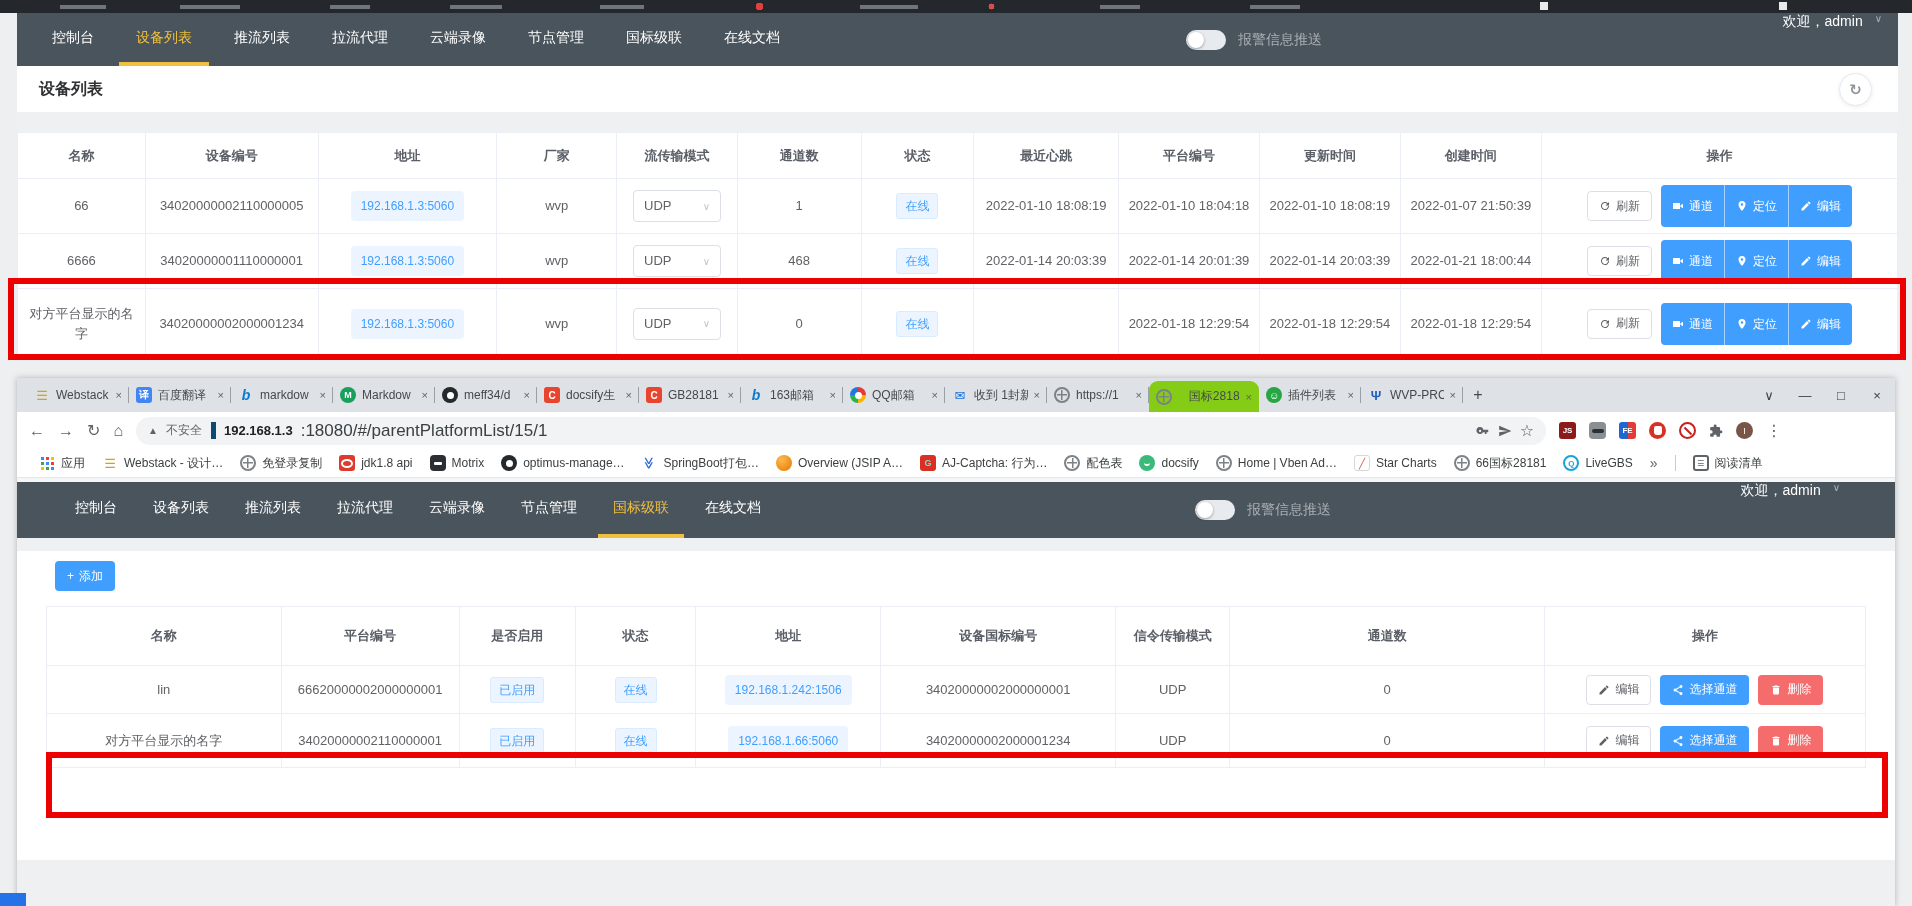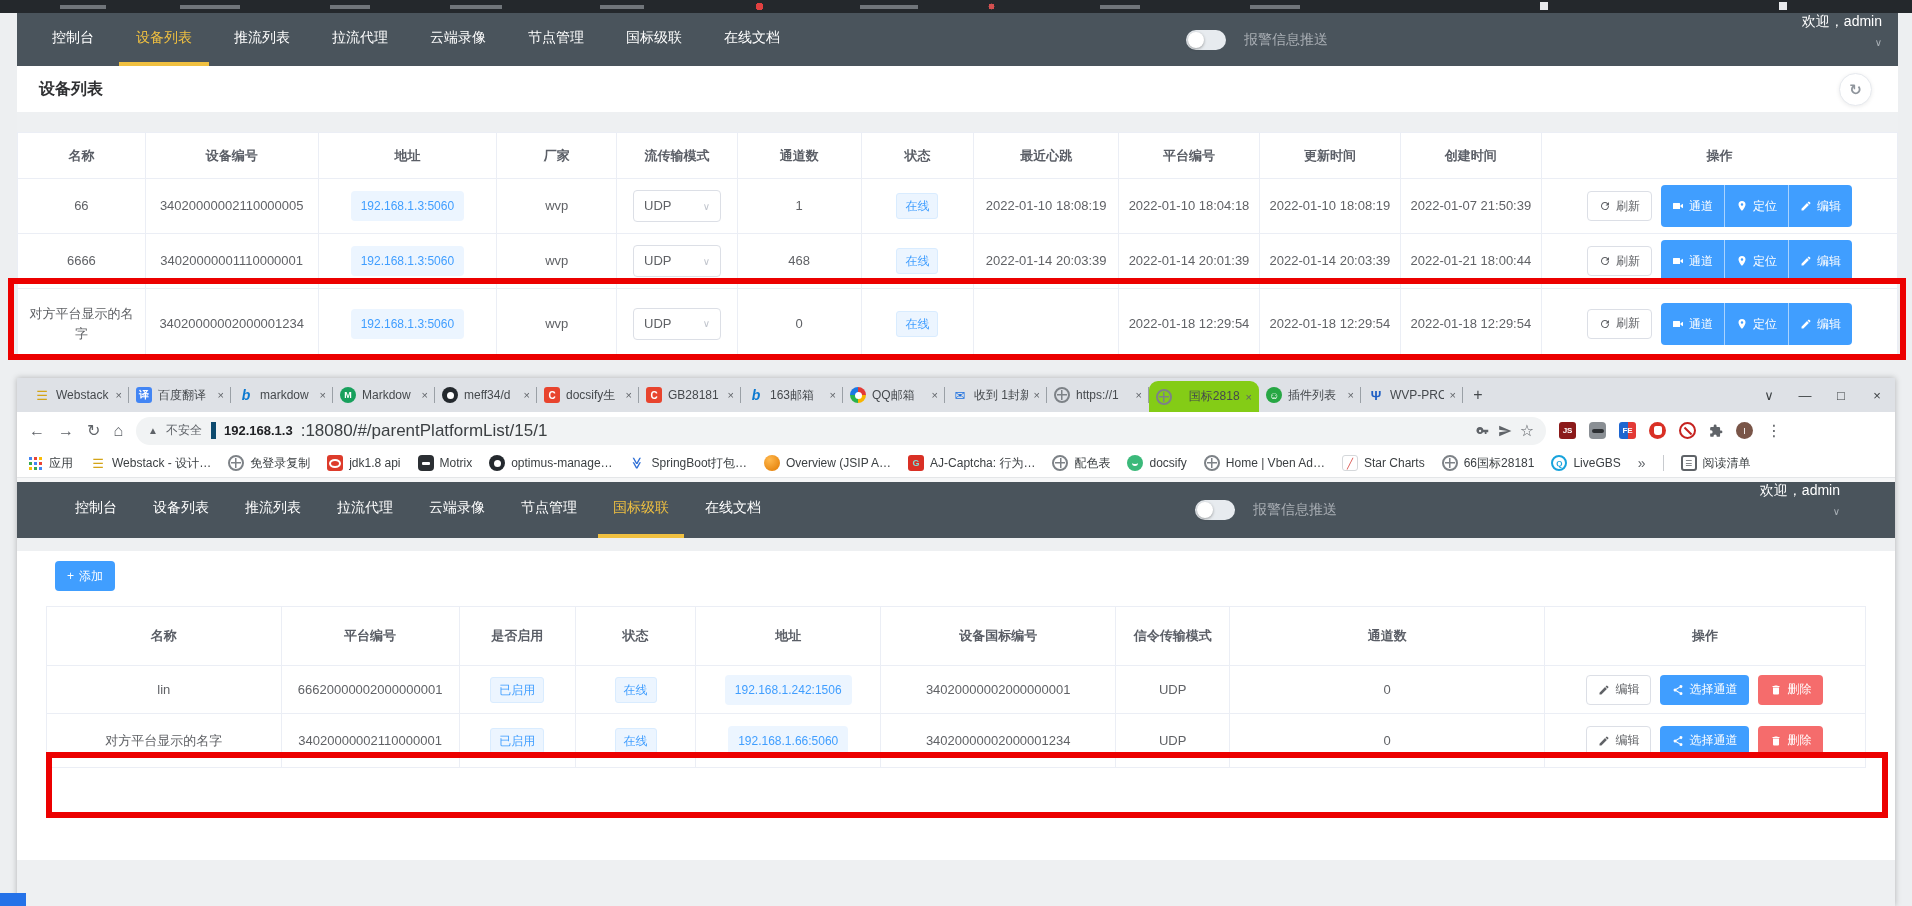--- a/index.html
+++ b/index.html
@@ -28,22 +28,22 @@
   background-repeat:no-repeat;
   background-size:9px 9px,7px 7px,8px 8px,8px 8px,46px 4px,60px 4px,40px 4px,52px 4px,44px 4px,58px 4px,40px 4px,50px 4px;
   background-position:755px 2px,988px 3px,1540px 2px,1779px 2px,60px 5px,180px 5px,330px 5px,450px 5px,600px 5px,860px 5px,1100px 5px,1250px 5px;
 }
 
 .darknav{ background:#4a545c; display:flex; align-items:stretch; position:relative; }
 .nav-item{ display:flex; align-items:center; padding:0 17px; margin:0 4px; color:#fff; font-size:14px; cursor:pointer; border-bottom:4px solid transparent; }
 .nav-item.active{ color:#f0c040; border-bottom-color:#f0c040; }
 .switch{ width:40px; height:20px; border-radius:10px; background:#e7ebef; position:relative; cursor:pointer; flex:0 0 40px;}
 .switch::after{ content:""; position:absolute; left:2px; top:2px; width:16px; height:16px; border-radius:50%; background:#fff; box-shadow:0 1px 3px rgba(0,0,0,.35); }
-.alarm-label{ color:#a9aeb4; font-size:14px; margin-left:18px; }
-.welcome{ color:#fff; font-size:14px; display:flex; align-items:flex-end; gap:6px;flex-direction:column; }
+.alarm-label{ color:#a9aeb4; font-size:14px; margin-left:12px; }
+.welcome{ color:#fff; font-size:14px; display:flex; align-items:flex-start; gap:12px; }
 .welcome .caret{ color:#aab1b7; font-size:10px; }
 .titlebar{ background:#fff; display:flex; align-items:center; padding:0 22px; font-size:16px; font-weight:bold; color:#303133; position:relative; }
 .circle-btn{ position:absolute; right:26px; top:7px; width:33px; height:33px; border-radius:50%; background:#fff; border:1px solid #e6e9ee; box-shadow:0 1px 4px rgba(0,0,0,.08); display:flex; align-items:center; justify-content:center; color:#8f959c; font-size:15px; cursor:pointer; }
 .tag{ background:#ecf5ff; border:1px solid #d9ecff; color:#409eff; border-radius:3px; padding:3px 8px; font-size:12px; white-space:nowrap; }
 .pill-addr{ background:#ecf5ff; color:#409eff; border-radius:4px; padding:6px 10px; font-size:12px; cursor:pointer; white-space:nowrap; }
 .sel{ width:88px; height:32px; border:1px solid #dcdfe6; border-radius:4px; background:#fff; display:inline-flex; align-items:center; justify-content:space-between; padding:0 10px; font-size:13px; color:#606266; cursor:pointer; }
 .sel .caret{ color:#c0c4cc; font-size:10px; }
 .btn{ display:inline-flex; align-items:center; gap:5px; border-radius:4px; font-size:12px; height:30px; padding:0 11px; border:1px solid transparent; cursor:pointer; white-space:nowrap; }
 .btn-plain{ background:#fff; border-color:#dcdfe6; color:#606266; }
 .btn-blue{ background:#409eff; color:#fff; }
@@ -93,21 +93,21 @@
 #omnibox .rest{ color:#3c4043; font-size:17px; }
 #omnibox .spacer{ flex:1; }
 .om-ic{ color:#5f6368; }
 .ext-ic{ width:17px; height:17px; border-radius:3px; display:inline-flex; align-items:center; justify-content:center; flex:0 0 17px; cursor:pointer; position:relative; }
 .ext-js{ background:#8b1a1a; } .ext-js::before{ content:"JS"; color:#fff; font-size:8px; font-weight:bold; }
 .ext-spy{ background:#8a8f94; border-radius:4px;} .ext-spy::before{ content:""; width:12px; height:4px; background:#2d3033; border-radius:2px; }
 .ext-fe{ background:linear-gradient(90deg,#1e66d0 55%,#e33a36 55%); } .ext-fe::before{ content:"FE"; color:#fff; font-size:8px; font-weight:bold; }
 .ext-hand{ background:#d93025; border-radius:50%; } .ext-hand::before{ content:""; width:8px; height:9px; background:#fff; border-radius:2px 2px 3px 3px; }
 .ext-block{ background:#fff; border:2px solid #c5221f; border-radius:50%; } .ext-block::before{ content:""; width:10px; height:2px; background:#c5221f; transform:rotate(45deg); }
 .ext-avatar{ background:#795548; border-radius:50%; } .ext-avatar::before{ content:"I"; color:#fff; font-size:9px; }
-#bookmarks{ height:29px; background:#fff; display:flex; align-items:center; padding:0 10px; gap:17px; border-bottom:1px solid #e4e6e8; font-size:12px; color:#3c4043; }
+#bookmarks{ height:29px; background:#fff; display:flex; align-items:center; padding:0 22px; gap:17px; border-bottom:1px solid #e4e6e8; font-size:12px; color:#3c4043; }
 .bm{ display:flex; align-items:center; gap:6px; cursor:pointer; white-space:nowrap; }
 .bm-sep{ width:1px; height:16px; background:#c8cbcf; }
 .fav{ width:16px; height:16px; border-radius:3px; display:inline-flex; align-items:center; justify-content:center; font-weight:bold; flex:0 0 16px; }
 .fav-webstack::before{ content:"☰"; color:#d4a418; font-size:13px; }
 .fav-translate{ background:#4285f4; } .fav-translate::before{ content:"译"; color:#fff; font-size:10px; }
 .fav-bing{ color:#0b79d0; font-style:italic; } .fav-bing::before{ content:"b"; font-size:14px; }
 .fav-mdgreen{ background:#18a05d; border-radius:50%; } .fav-mdgreen::before{ content:"M"; color:#fff; font-size:9px; }
 .fav-github{ background:#24292e; border-radius:50%; } .fav-github::before{ content:""; width:7px; height:7px; background:#fff; border-radius:50%; }
 .fav-docsify{ background:#e8442e; } .fav-docsify::before{ content:"C"; color:#fff; font-size:10px; }
 .fav-qq{ background:conic-gradient(#e33a36 0 25%,#f7b500 0 50%,#2bb24c 0 75%,#1d78e2 0); border-radius:50%; } .fav-qq::before{ content:""; width:7px; height:7px; background:#fff; border-radius:50%; }

